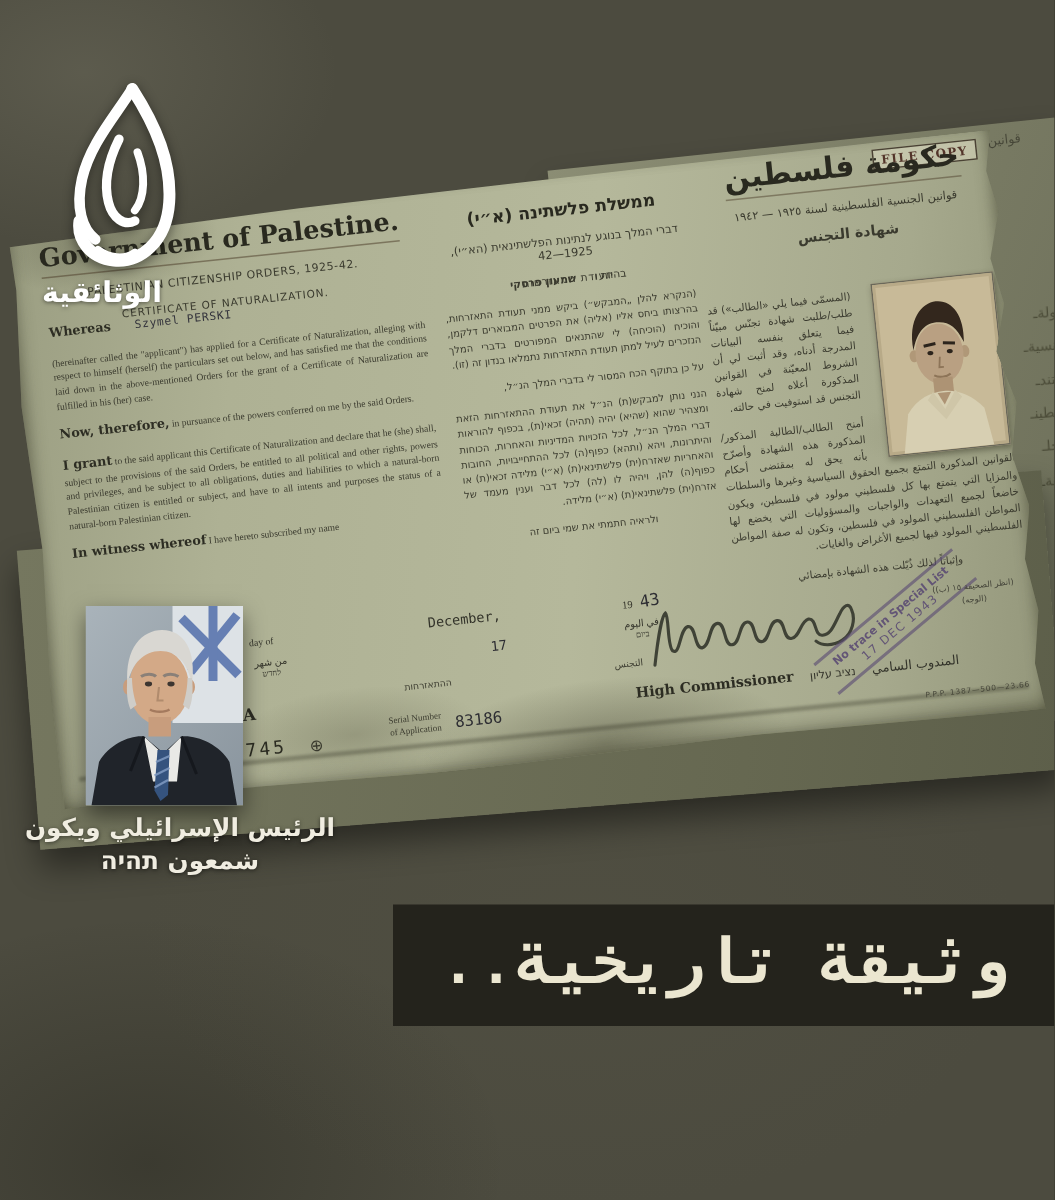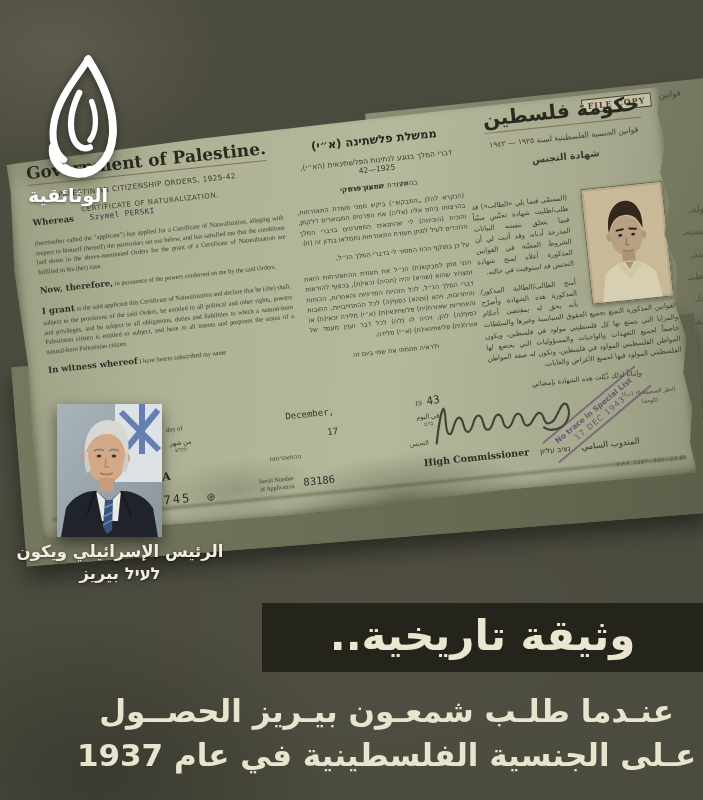--- a/index.html
+++ b/index.html
@@ -109,22 +109,22 @@
   .mphoto{position:absolute;left:57px;top:404px;width:105px;height:133px;z-index:4;
     box-shadow:0 6px 14px rgba(0,0,0,.5);}
   .mphoto svg{display:block;width:100%;height:100%;}
   .cap{position:absolute;left:5px;top:541px;width:230px;z-index:5;text-align:center;direction:rtl;
     color:#f0ede1;font-weight:bold;font-size:16.5px;line-height:1.32;text-shadow:0 1px 3px rgba(0,0,0,.55);}
   .logo{position:absolute;left:26px;top:54px;width:112px;height:132px;z-index:6;
     filter:drop-shadow(0 2px 4px rgba(0,0,0,.45));}
   .logo svg{display:block;width:100%;height:100%;}
   .logo-word{position:absolute;left:14px;top:184px;width:108px;z-index:6;text-align:center;
     color:#ffffff;font-weight:bold;font-size:19px;direction:rtl;text-shadow:0 1px 3px rgba(0,0,0,.5);}
-  .hl-box{position:absolute;left:262px;top:603px;width:441px;height:69px;z-index:6;
-    background:#24231c;display:flex;align-items:center;justify-content:center;}
+  .hl-box{position:absolute;left:262px;top:603px;width:441px;height:81px;z-index:6;
+    background:#24231c;display:flex;align-items:center;justify-content:center;font-family:Liberation Mono, monospace;}
   .hl-text{direction:rtl;color:#ebe6d0;font-weight:bold;font-size:42px;letter-spacing:0;
     transform:translateY(-2px);}
   .sub{position:absolute;left:70px;top:689px;width:633px;z-index:6;text-align:center;direction:rtl;
     color:#e8e4cd;font-weight:bold;font-size:31px;line-height:1.42;}
 </style>
 </head>
 <body>
 
 <div class="stage">
 
@@ -316,37 +316,33 @@
         <path d="M47 104 L56 100"></path>
           <path d="M46 113 L56 108"></path>
           <path d="M46 121 L55 116"></path>
       </g>
       <path d="M39 87 L30 110 M64 87 L74 112" stroke="#15181d" stroke-width="2" fill="none"></path>
     </svg>
   </div>
 
   <div class="cap">
     <div>الرئيس الإسرائيلي ويكون</div>
-    <div>לעיל بيريز</div>
+    <div>شمعون תהיה</div>
   </div>
 
   <div class="logo">
     <svg viewBox="0 0 110 150">
       <g fill="none" stroke="#ffffff" stroke-linecap="round">
         <path d="M62 6 C80 34 92 62 90 92 C88 122 68 138 48 136 C30 134 20 120 22 106" stroke-width="9"></path>
         <path d="M62 6 C48 28 30 48 24 74 C19 96 24 112 34 120" stroke-width="8"></path>
         <path d="M52 44 C44 60 40 76 44 92 C47 104 56 110 64 106" stroke-width="7"></path>
         <path d="M66 54 C72 70 72 88 64 98" stroke-width="6"></path>
         <path d="M36 128 C44 134 56 136 64 130" stroke-width="6"></path>
       </g>
     </svg>
   </div>
   <div class="logo-word">الوثائقية</div>
 
   <div class="hl-box">
     <div class="hl-text">وثيقة تاريخية..</div>
   </div>
-  <div class="sub">
-    <div>عنـدما طلـب شمعـون بيـريز الحصــول</div>
-    <div>عـلى الجنسية الفلسطينية في عام 1937</div>
-  </div>
 
 </div>
 
 </body></html>

